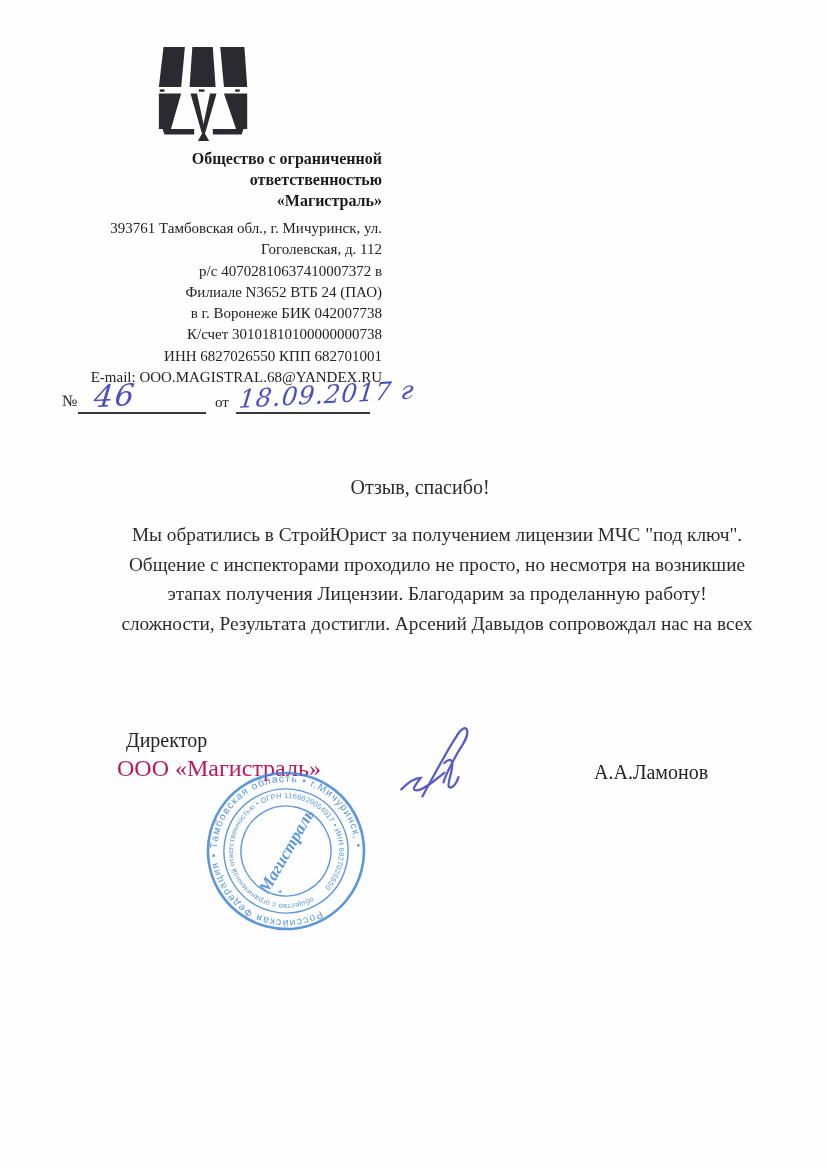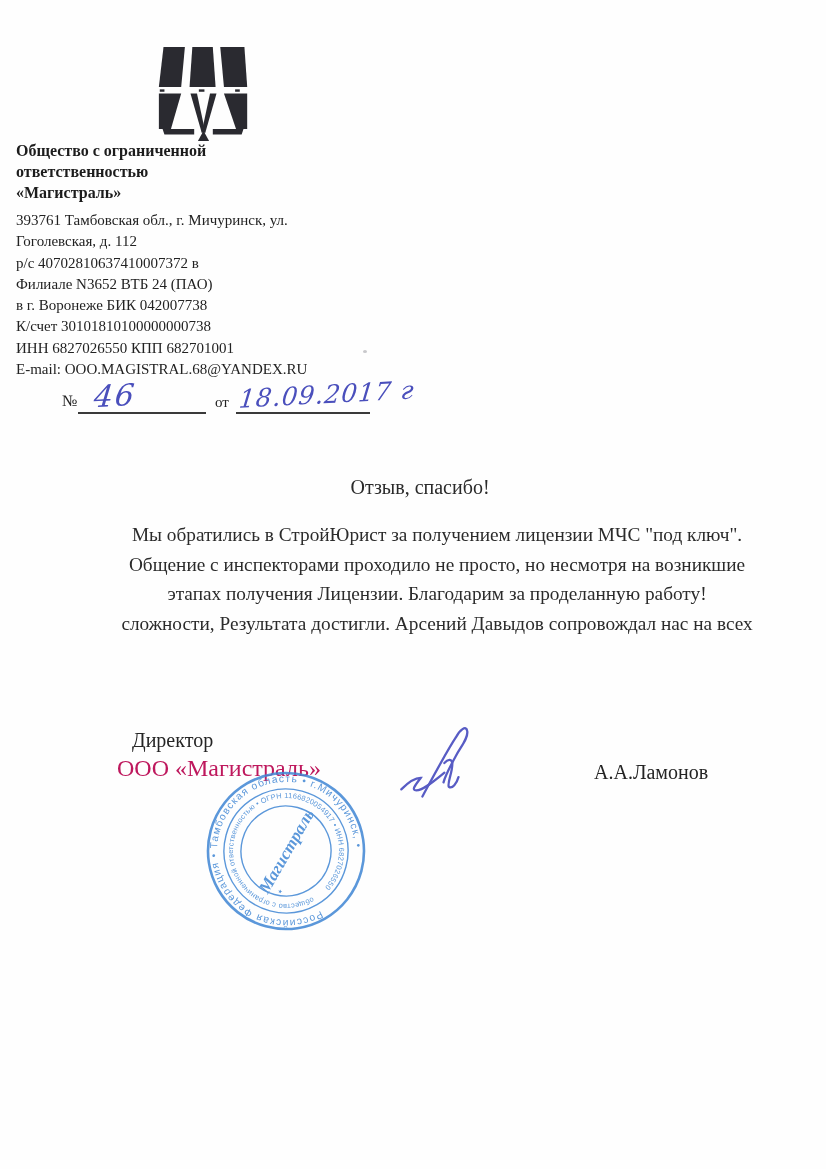--- a/index.html
+++ b/index.html
@@ -1,38 +1,38 @@
 <!DOCTYPE html>
 <html><head>
 <meta charset="utf-8">
 <style>
   html,body{margin:0;padding:0;background:#ffffff;}
   .page{
     position:relative;width:826px;height:1169px;background:#fefefe;
     font-family:"Liberation Serif",serif;color:#262626;overflow:hidden;
   }
   
-  .lh{position:absolute;left:16px;top:140px;width:366px;text-align:left;}
+  .lh{position:absolute;left:16px;top:148px;width:366px;text-align:right;}
   .lh-head div{font-weight:bold;font-size:16px;line-height:21px;color:#1c1c1c;white-space:nowrap;}
   .lh-addr{margin-top:7px;font-family:Liberation Serif, serif;}
   .lh-addr div{font-size:15px;line-height:21.3px;color:#222;white-space:nowrap;}
   
   .numline-label{position:absolute;font-size:16px;color:#222;}
   .hw{
     position:absolute;font-family:"DejaVu Serif",serif;font-style:italic;
     color:#4a4fbc;transform:rotate(-3deg) skewX(-9deg);letter-spacing:2px;white-space:nowrap;
   }
   .uline{position:absolute;height:1.5px;background:#3a3a3a;}
   
   .review-title{position:absolute;left:90px;top:476px;width:660px;text-align:center;
     font-size:20px;color:#2a2a2a;}
   .review-body{position:absolute;left:100px;top:520px;width:674px;text-align:center;}
   .review-body div{font-size:19.3px;line-height:29.6px;white-space:nowrap;color:#2b2b2b;}
   
-  .sig-role{position:absolute;left:132px;top:729px;font-size:20px;color:#242424;white-space:nowrap;}
+  .sig-role{position:absolute;left:126px;top:729px;font-size:20px;color:#242424;white-space:nowrap;}
   .sig-company{position:absolute;left:117px;top:755px;font-size:24px;color:#be185d;white-space:nowrap;z-index:1;}
   .sig-name{position:absolute;left:594px;top:761px;font-size:20px;color:#242424;white-space:nowrap;}
   .stamp{position:absolute;left:202px;top:767px;z-index:2;}
   .stamp svg{display:block;}
   .signature{position:absolute;left:396px;top:718px;z-index:2;}
   
   .speck{position:absolute;background:#9a9aa0;border-radius:50%;opacity:.55;}
 </style>
 </head>
 <body>

